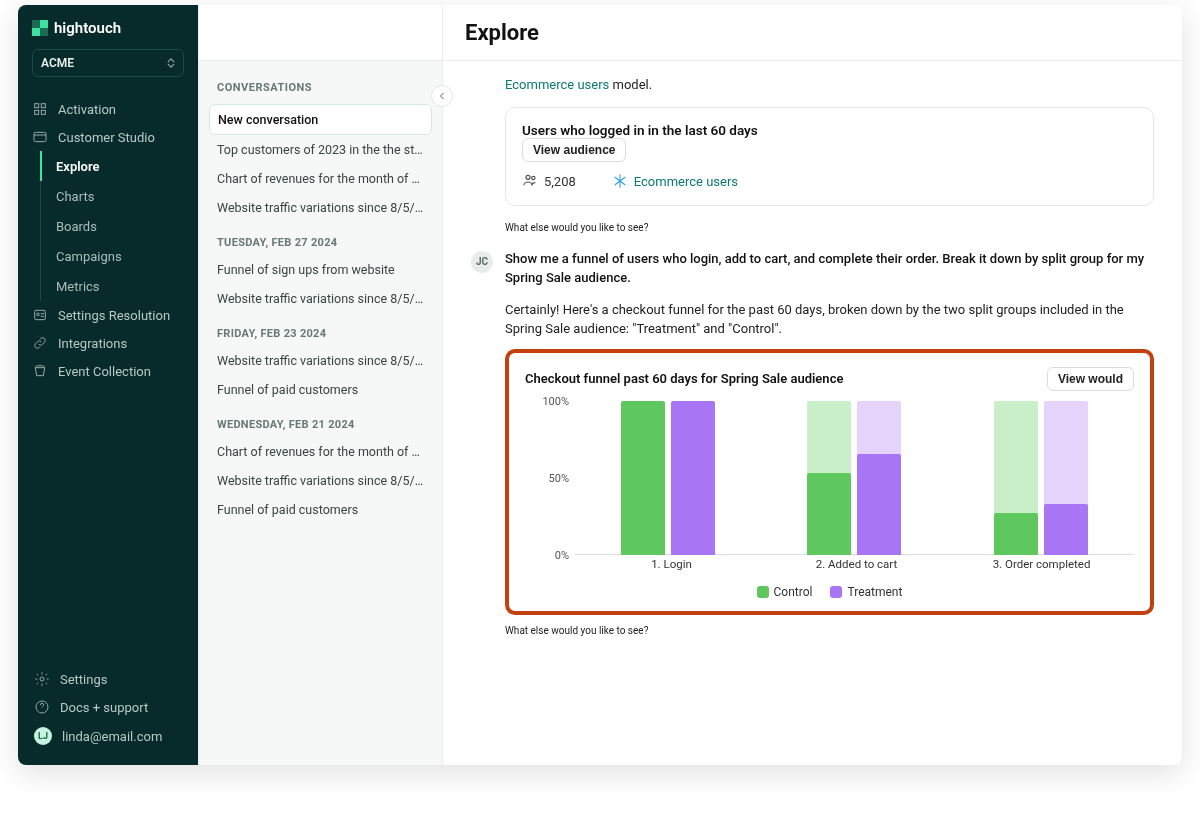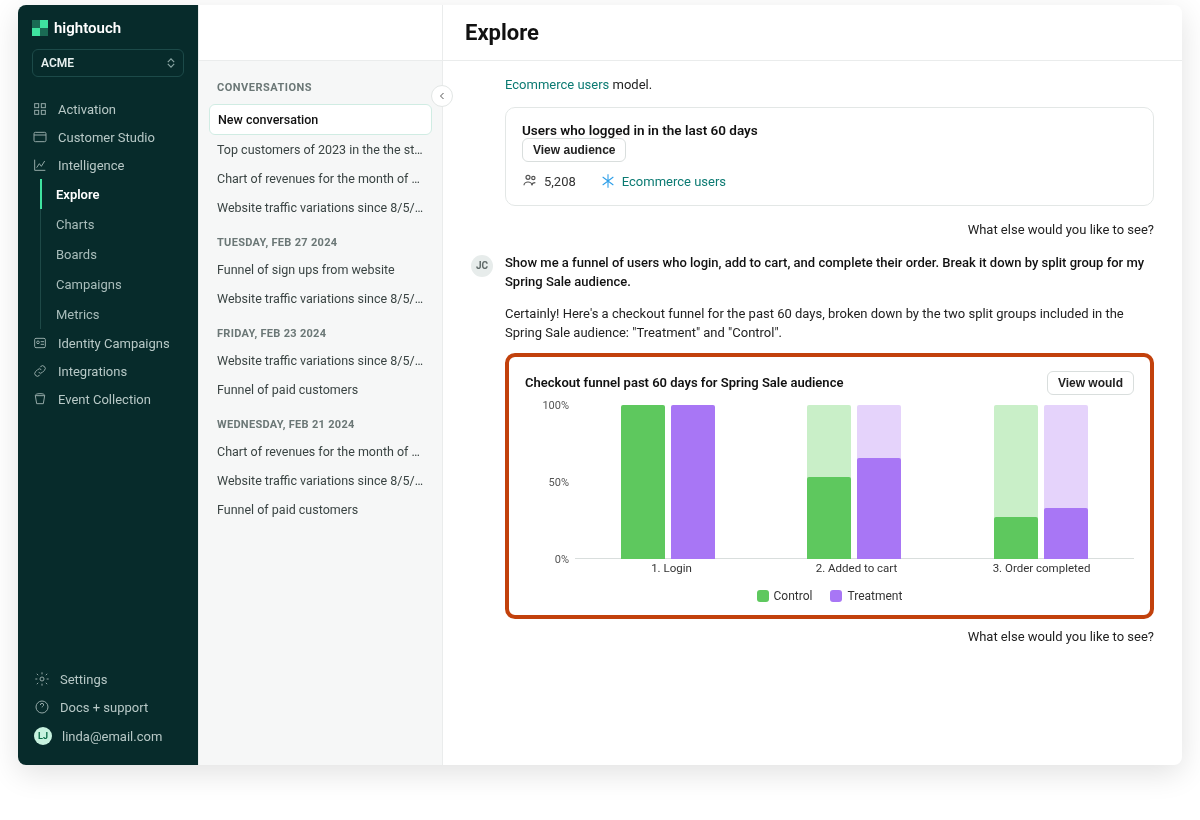--- a/index.html
+++ b/index.html
@@ -113,26 +113,26 @@
   .msg .model-link { color:#0b7a72;}
   .audience-card {
     margin: 12px 0 16px 34px;
     border:1px solid #e3e7e6; border-radius:10px;
     padding:14px 16px;
     display:flex; flex-direction:column; gap:10px;
   }
   .audience-top { display:flex; justify-content:space-between; align-items:flex-start;flex-direction:column;}
   .aud-title { font-size:13.5px; font-weight:600; color:#111;}
   .btn-outline { border:1px solid #d9dedd; background:#fff; border-radius:6px; padding:4px 10px; font-size:12px; font-weight:600; color:#222; cursor:pointer;}
-  .aud-stats { display:flex; align-items:center; gap:24px; font-size:13px; color:#333;}
+  .aud-stats { display:flex; align-items:center; gap:36px; font-size:13px; color:#333;}
   .people-icon { color:#555; }
   .snowflake { color:#2c9ee8; display:inline-flex; align-items:center;}
   .source-name { color:#0b7a72; }
 
-  .followup { margin: 6px 0 12px 34px; color:#222; font-size:13px;text-align:right;}
+  .followup { margin: 6px 0 12px 34px; color:#222; font-size:10px;}
 
   .user-msg { margin: 16px 0 12px 0; font-size:13px; color:#111; line-height:1.5; padding-left:34px; position:relative; font-weight:500;}
   .user-avatar { position:absolute; left:0; top:2px; width:22px; height:22px; border-radius:50%; background:#e7eceb; color:#606a69; font-size:10px; font-weight:700; display:flex; align-items:center; justify-content:center;}
 
   
   .chart-card {
     margin: 10px 0 10px 34px;
     border:4px solid #c2410c; border-radius:10px;
     padding: 14px 16px 10px;
   }
@@ -217,30 +217,20 @@
       </div>
       <div class="nav-item">
         <span class="nav-icon">
             <svg viewBox="0 0 24 24">
               <rect x="3" y="5" width="18" height="14" rx="2"></rect>
               <path d="M3 9h18"></path>
             </svg>
           </span>
         <span>Customer Studio</span>
       </div>
-      <div class="nav-item">
-        <span class="nav-icon">
-            <svg viewBox="0 0 24 24">
-              <path d="M4 20V4"></path>
-              <path d="M4 20h16"></path>
-              <path d="M7 16l4-6 3 4 5-8"></path>
-            </svg>
-          </span>
-        <span>Intelligence</span>
-      </div>
       <div class="nav-sub active">
           <span>Explore</span>
         </div>
       <div class="nav-sub">
           <span>Charts</span>
         </div>
       <div class="nav-sub">
           <span>Boards</span>
         </div>
       <div class="nav-sub">
@@ -251,21 +241,21 @@
         </div>
 
       <div class="nav-item">
         <span class="nav-icon">
             <svg viewBox="0 0 24 24">
               <rect x="4" y="5" width="16" height="14" rx="2"></rect>
               <circle cx="9" cy="11" r="2"></circle>
               <path d="M13 10h5M13 14h5"></path>
             </svg>
           </span>
-        <span>Identity Campaigns</span>
+        <span>Settings Resolution</span>
       </div>
       <div class="nav-item">
         <span class="nav-icon">
             <svg viewBox="0 0 24 24">
               <path d="M10 14a4 4 0 005.66 0l3-3a4 4 0 00-5.66-5.66l-1 1"></path>
               <path d="M14 10a4 4 0 00-5.66 0l-3 3a4 4 0 005.66 5.66l1-1"></path>
             </svg>
           </span>
         <span>Integrations</span>
       </div>

